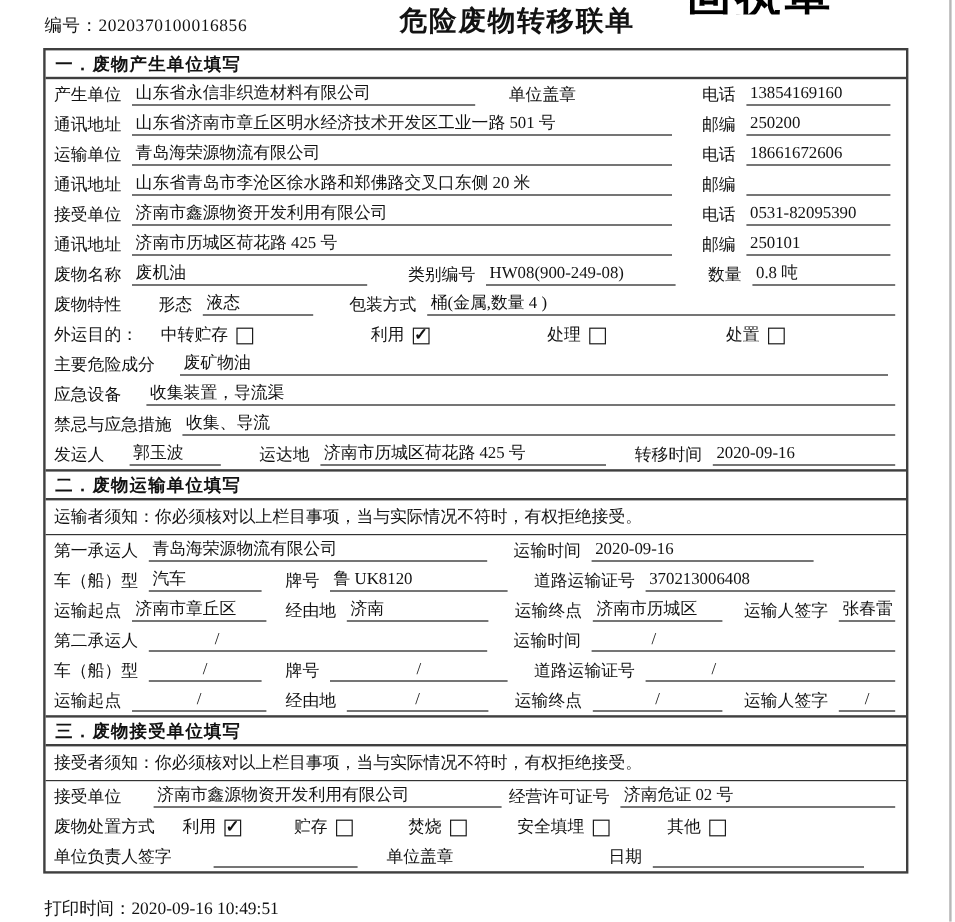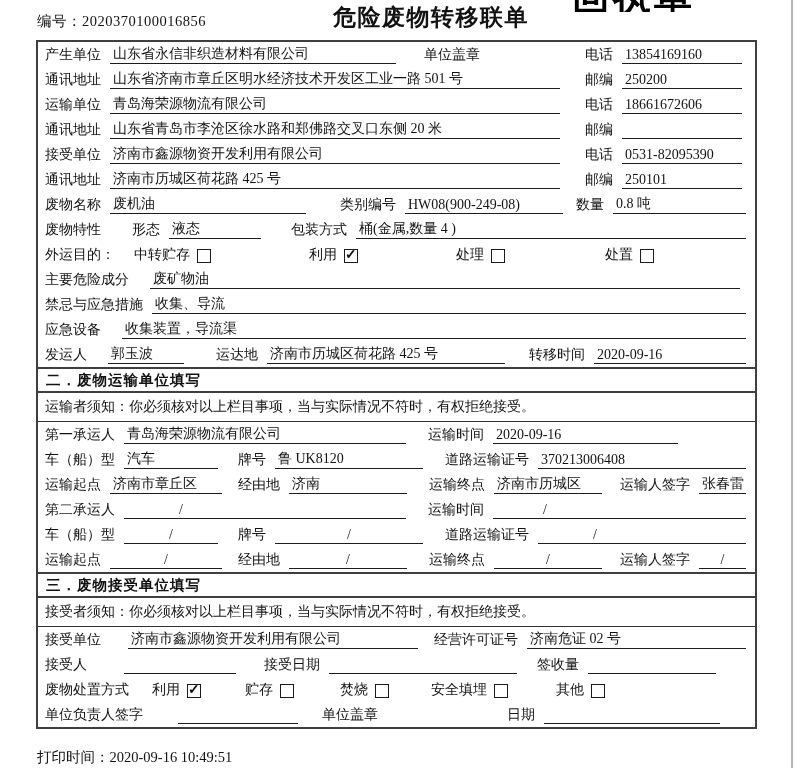--- a/index.html
+++ b/index.html
@@ -55,20 +55,21 @@
 <div class="doc-no"><span>编号：</span><span>2020370100016856</span></div>
 
 <div class="doc-title">危险废物转移联单</div>
 
 <div class="stamp-clip">
     <span>回执单</span>
   </div>
 
 <div class="form">
 
+  <div class="sec-hdr first">一．废物产生单位填写</div>
 
   <div class="row">
     <span class="lbl">产生单位</span>
     <span class="u" style="width:286px">山东省永信非织造材料有限公司</span>
     <span class="lbl" style="margin-left:22px">单位盖章</span>
     <span class="lbl" style="margin-left:auto">电话</span>
     <span class="u" style="width:120px">13854169160</span>
   </div>
 
   <div class="row">
@@ -104,21 +105,21 @@
     <span class="u" style="width:450px">济南市历城区荷花路 425 号</span>
     <span class="lbl" style="margin-left:auto">邮编</span>
     <span class="u" style="width:120px">250101</span>
   </div>
 
   <div class="row">
     <span class="lbl">废物名称</span>
     <span class="u" style="width:196px">废机油</span>
     <span class="lbl" style="margin-left:28px">类别编号</span>
     <span class="u" style="width:158px">HW08(900-249-08)</span>
-    <span class="lbl" style="margin-left:7px">数量</span>
+    <span class="lbl" style="margin-left:21px">数量</span>
     <span class="u grow" style="margin-right:2px">0.8 吨</span>
   </div>
 
   <div class="row">
     <span class="lbl">废物特性</span>
     <span class="lbl" style="margin-left:22px">形态</span>
     <span class="u" style="width:92px">液态</span>
     <span class="lbl" style="margin-left:24px">包装方式</span>
     <span class="u grow" style="margin-right:2px">桶(金属,数量  4 )</span>
   </div>
@@ -142,27 +143,27 @@
         <span class="cb"></span>
       </span>
   </div>
 
   <div class="row">
     <span class="lbl">主要危险成分</span>
     <span class="u grow" style="margin-left:12px;margin-right:8px">废矿物油</span>
   </div>
 
   <div class="row">
+    <span class="lbl">应急设备</span>
+    <span class="u grow" style="margin-left:12px;margin-right:2px">收集装置，导流渠</span>
+  </div>
+
+  <div class="row">
     <span class="lbl">禁忌与应急措施</span>
     <span class="u grow" style="margin-right:2px">收集、导流</span>
-  </div>
-
-  <div class="row">
-    <span class="lbl">应急设备</span>
-    <span class="u grow" style="margin-left:12px;margin-right:2px">收集装置，导流渠</span>
   </div>
 
   <div class="row">
     <span class="lbl">发运人</span>
     <span class="u" style="width:76px;margin-left:12px">郭玉波</span>
     <span class="lbl" style="margin-left:26px">运达地</span>
     <span class="u" style="width:238px">济南市历城区荷花路 425 号</span>
     <span class="lbl" style="margin-left:18px">转移时间</span>
     <span class="u grow" style="margin-right:2px">2020-09-16</span>
   </div>
@@ -231,32 +232,24 @@
   <div class="sec-hdr">三．废物接受单位填写</div>
 
   <div class="row notice">
     <span>接受者须知：</span>
     <span>你必须核对以上栏目事项，当与实际情况不符时，有权拒绝接受。</span>
   </div>
 
   <div class="row">
     <span class="lbl">接受单位</span>
     <span class="u" style="width:290px;margin-left:18px">济南市鑫源物资开发利用有限公司</span>
-    <span class="lbl" style="margin-left:10px">经营许可证号</span>
+    <span class="lbl" style="">经营许可证号</span>
     <span class="u grow" style="margin-right:2px">济南危证 02 号</span>
   </div>
 
-  <div class="row">
-    <span class="lbl">接受人</span>
-    <span class="u" style="width:112px;margin-left:28px"></span>
-    <span class="lbl" style="margin-left:22px">接受日期</span>
-    <span class="u" style="width:188px"></span>
-    <span class="lbl" style="margin-left:14px">签收量</span>
-    <span class="u grow" style="margin-right:32px"></span>
-  </div>
 
   <div class="row">
     <span class="lbl">废物处置方式</span>
     <span class="opt" style="margin-left:14px">
         <span>利用</span>
         <span class="cb on"></span>
       </span>
     <span class="opt" style="margin-left:44px">
         <span>贮存</span>
         <span class="cb"></span>

